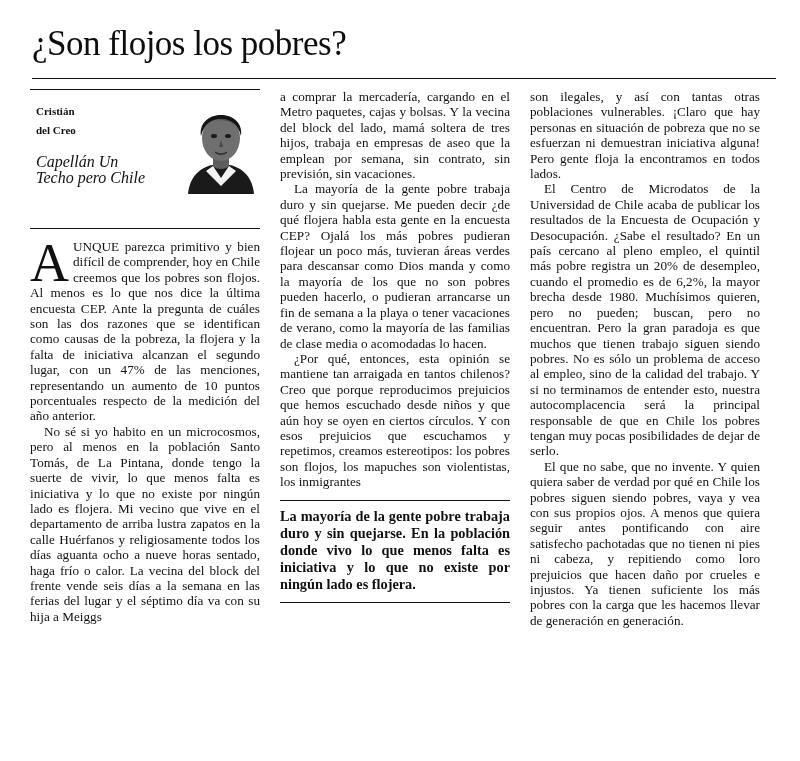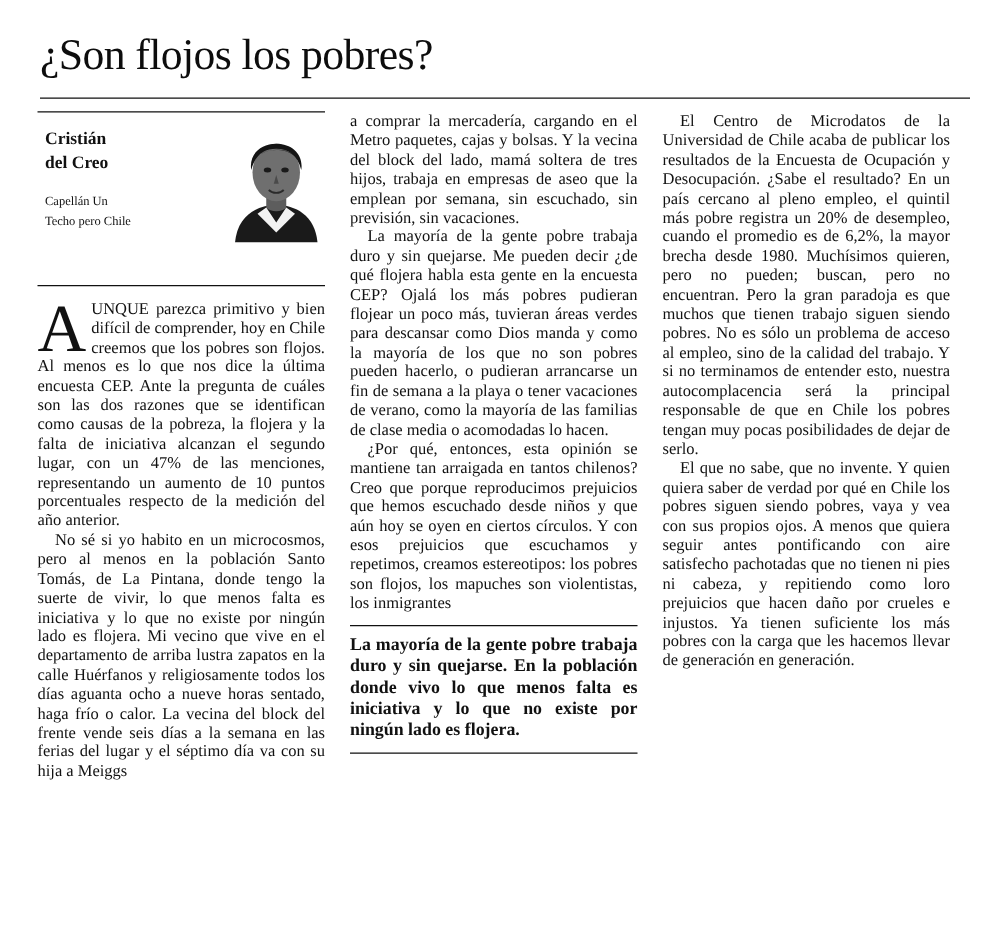--- a/index.html
+++ b/index.html
@@ -58,29 +58,30 @@
     border-top: 1px solid #111;
     border-bottom: 1px solid #111;
     padding: 10px 0 8px 0;
     margin-bottom: 10px;
     position: relative;
     min-height: 120px;
   }
   .author-name {
     font-family: "Liberation Serif", serif;
     font-weight: bold;
-    font-size: 14px;
+    font-size: 11px;
     line-height: 19px;
     text-align: left;
     margin: 2px 0 0 6px;
     width: 140px;
   }
   .author-role {
     font-family: "Liberation Serif", serif;
-    font-size: 10px;
+    font-style: italic;
+    font-size: 16px;
     line-height: 15.5px;
     margin: 14px 0 0 6px;
     width: 140px;
   }
   .portrait {
     position: absolute;
     right: 2px;
     top: 12px;
     width: 74px;
     height: 92px;
@@ -150,25 +151,26 @@
 
           <path d="M29 64 L37 76 L45 64 L52 69 L37 84 L22 69 Z" fill="#f2f2f2"></path>
         </svg>
       </div>
 
       <p class="first dropcap-para"><span class="dropcap">A</span><span>UNQUE parezca primitivo y bien difícil de comprender, hoy en Chile creemos que los pobres son flojos. Al menos es lo que nos dice la última encuesta CEP. Ante la pregunta de cuáles son las dos razones que se identifican como causas de la pobreza, la flojera y la falta de iniciativa alcanzan el segundo lugar, con un 47% de las menciones, representando un aumento de 10 puntos porcentuales respecto de la medición del año anterior.</span></p>
       <p>No sé si yo habito en un microcosmos, pero al menos en la población Santo Tomás, de La Pintana, donde tengo la suerte de vivir, lo que menos falta es iniciativa y lo que no existe por ningún lado es flojera. Mi vecino que vive en el departamento de arriba lustra zapatos en la calle Huérfanos y religiosamente todos los días aguanta ocho a nueve horas sentado, haga frío o calor. La vecina del block del frente vende seis días a la semana en las ferias del lugar y el séptimo día va con su hija a Meiggs</p>
     </div>
 
     <div class="col">
-      <p class="first">a comprar la mercadería, cargando en el Metro paquetes, cajas y bolsas. Y la vecina del block del lado, mamá soltera de tres hijos, trabaja en empresas de aseo que la emplean por semana, sin escuchado, sin previsión, sin vacaciones.</p>
+      <p class="first">a comprar la mercadería, cargando en el Metro paquetes, cajas y bolsas. Y la vecina del block del lado, mamá soltera de tres hijos, trabaja en empresas de aseo que la emplean por semana, sin contrato, sin previsión, sin vacaciones.</p>
       <p>La mayoría de la gente pobre trabaja duro y sin quejarse. Me pueden decir ¿de qué flojera habla esta gente en la encuesta CEP? Ojalá los más pobres pudieran flojear un poco más, tuvieran áreas verdes para descansar como Dios manda y como la mayoría de los que no son pobres pueden hacerlo, o pudieran arrancarse un fin de semana a la playa o tener vacaciones de verano, como la mayoría de las familias de clase media o acomodadas lo hacen.</p>
       <p>¿Por qué, entonces, esta opinión se mantiene tan arraigada en tantos chilenos? Creo que porque reproducimos prejuicios que hemos escuchado desde niños y que aún hoy se oyen en ciertos círculos. Y con esos prejuicios que escuchamos y repetimos, creamos estereotipos: los pobres son flojos, los mapuches son violentistas, los inmigrantes</p>
       <div class="pullquote">La mayoría de la gente pobre trabaja duro y sin quejarse. En la población donde vivo lo que menos falta es iniciativa y lo que no existe por ningún lado es flojera.</div>
     </div>
 
     <div class="col">
+      <p class="first">son ilegales, y así con tantas otras poblaciones vulnerables. ¡Claro que hay personas en situación de pobreza que no se esfuerzan ni demuestran iniciativa alguna! Pero gente floja la encontramos en todos lados.</p>
       <p>El Centro de Microdatos de la Universidad de Chile acaba de publicar los resultados de la Encuesta de Ocupación y Desocupación. ¿Sabe el resultado? En un país cercano al pleno empleo, el quintil más pobre registra un 20% de desempleo, cuando el promedio es de 6,2%, la mayor brecha desde 1980. Muchísimos quieren, pero no pueden; buscan, pero no encuentran. Pero la gran paradoja es que muchos que tienen trabajo siguen siendo pobres. No es sólo un problema de acceso al empleo, sino de la calidad del trabajo. Y si no terminamos de entender esto, nuestra autocomplacencia será la principal responsable de que en Chile los pobres tengan muy pocas posibilidades de dejar de serlo.</p>
       <p>El que no sabe, que no invente. Y quien quiera saber de verdad por qué en Chile los pobres siguen siendo pobres, vaya y vea con sus propios ojos. A menos que quiera seguir antes pontificando con aire satisfecho pachotadas que no tienen ni pies ni cabeza, y repitiendo como loro prejuicios que hacen daño por crueles e injustos. Ya tienen suficiente los más pobres con la carga que les hacemos llevar de generación en generación.</p>
     </div>
 
   </div>
 </div>
 
 </body></html>

